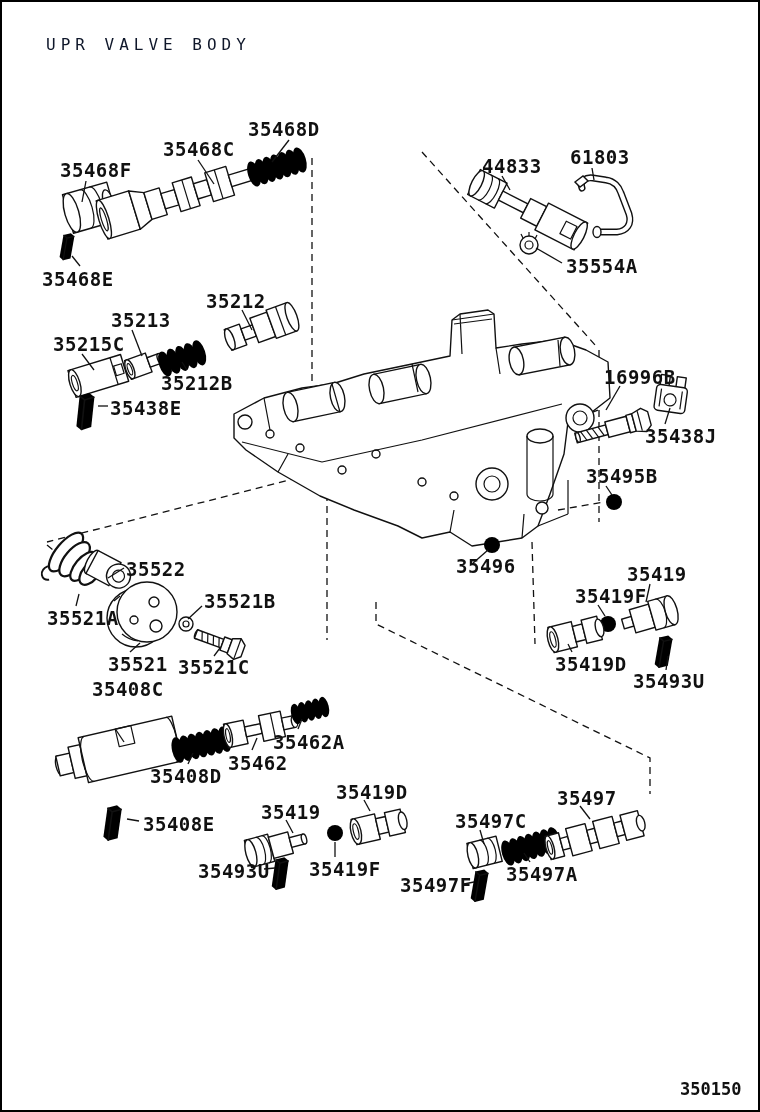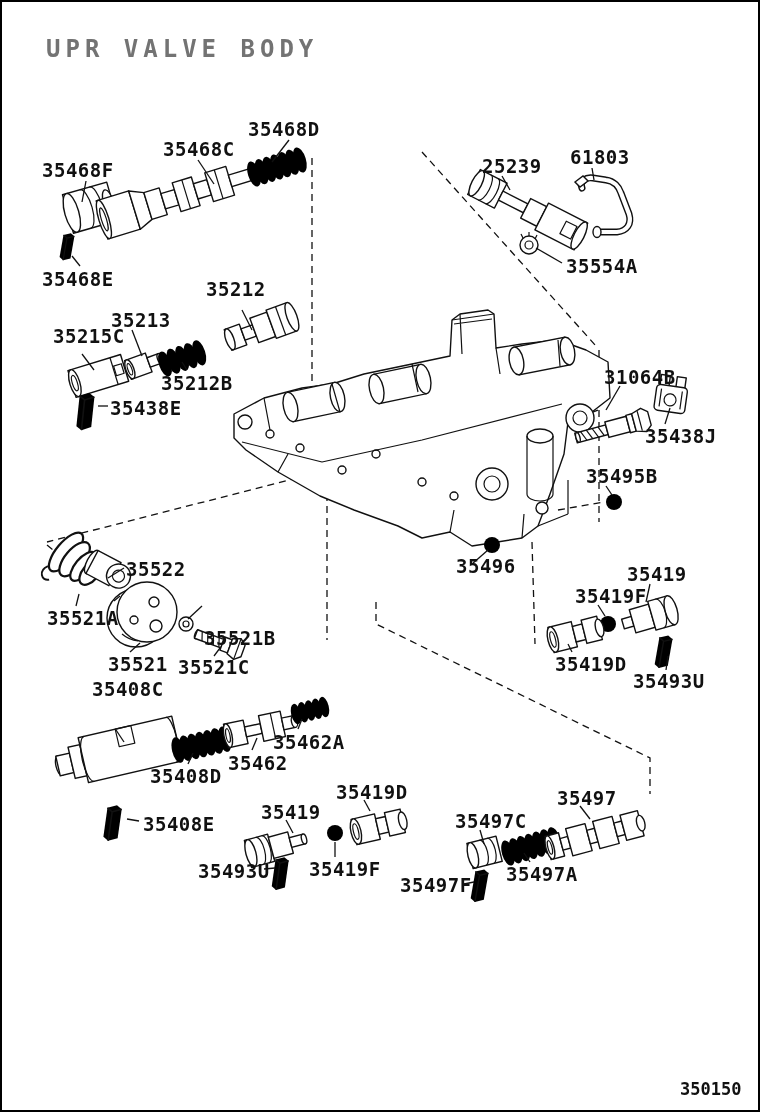--- a/index.html
+++ b/index.html
@@ -1,18 +1,18 @@
 <!DOCTYPE html>
 <html><head>
 <meta charset="utf-8">
 <style>
   html,body { margin:0; padding:0; background:#fff; }
   body { width:760px; height:1112px; font-family:"DejaVu Sans Mono", monospace; }
   .stage { position:relative; width:756px; height:1108px; border:2px solid #000; background:#fff; overflow:hidden; }
-  .title { position:absolute; left:44px; top:33px; font-size:24px; font-weight:bold; letter-spacing:5px; color:#737373; white-space:nowrap; }
+  .title { position:absolute; left:44px; top:33px; font-size:16px; font-weight:normal; letter-spacing:5px; color:#0f172a; white-space:nowrap; }
   .lbl { position:absolute; font-size:19px; font-weight:bold; letter-spacing:0.5px; color:#111; white-space:nowrap;text-align:right; }
   .diagnum { position:absolute; left:678px; top:1077px; font-size:17px; font-weight:bold; color:#111; }
   svg { position:absolute; left:0; top:0; }
   .part path, .part rect, .part ellipse, .part circle, .part polygon { fill:#fff; stroke:#111; stroke-width:1.4; stroke-linejoin:round; }
   .wire, .part .wire { fill:none; stroke:#111; stroke-width:1.2; }
   .lead { stroke:#111; stroke-width:1.3; fill:none; }
   .dash { stroke:#111; stroke-width:1.3; stroke-dasharray:7 5; fill:none; }
   .rodOuter { stroke:#111; stroke-width:7; fill:none; stroke-linecap:round; }
   .rodInner { stroke:#fff; stroke-width:4.2; fill:none; stroke-linecap:round; }
 </style>
@@ -355,48 +355,48 @@
         <path d="M333,855 L333,840"></path>
       <path d="M578,804 L588,817"></path>
         <path d="M478,828 L482,842"></path>
       <path d="M528,860 L522,851"></path>
         <path d="M462,882 L472,880"></path>
     </g>
   </svg>
 
   <div class="title">UPR VALVE BODY</div>
 
-  <div class="lbl" style="left:40px;  top:157px">35468F</div>
+  <div class="lbl" style="left:58px;  top:157px">35468F</div>
   <div class="lbl" style="left:161px; top:136px">35468C</div>
   <div class="lbl" style="left:246px; top:116px">35468D</div>
   <div class="lbl" style="left:40px;  top:266px">35468E</div>
 
-  <div class="lbl" style="left:480px; top:153px">25239</div>
+  <div class="lbl" style="left:480px; top:153px">44833</div>
   <div class="lbl" style="left:568px; top:144px">61803</div>
   <div class="lbl" style="left:564px; top:253px">35554A</div>
 
-  <div class="lbl" style="left:204px; top:276px">35212</div>
+  <div class="lbl" style="left:204px; top:288px">35212</div>
   <div class="lbl" style="left:109px; top:307px">35213</div>
-  <div class="lbl" style="left:51px;  top:323px">35215C</div>
+  <div class="lbl" style="left:51px;  top:331px">35215C</div>
   <div class="lbl" style="left:159px; top:370px">35212B</div>
   <div class="lbl" style="left:108px; top:395px">35438E</div>
 
-  <div class="lbl" style="left:602px; top:364px">31064B</div>
+  <div class="lbl" style="left:602px; top:364px">16996B</div>
   <div class="lbl" style="left:643px; top:423px">35438J</div>
   <div class="lbl" style="left:584px; top:463px">35495B</div>
   <div class="lbl" style="left:454px; top:553px">35496</div>
 
   <div class="lbl" style="left:625px; top:561px">35419</div>
   <div class="lbl" style="left:573px; top:583px">35419F</div>
   <div class="lbl" style="left:553px; top:651px">35419D</div>
   <div class="lbl" style="left:631px; top:668px">35493U</div>
 
   <div class="lbl" style="left:124px; top:556px">35522</div>
   <div class="lbl" style="left:45px;  top:605px">35521A</div>
-  <div class="lbl" style="left:202px; top:625px">35521B</div>
+  <div class="lbl" style="left:202px; top:588px">35521B</div>
   <div class="lbl" style="left:106px; top:651px">35521</div>
   <div class="lbl" style="left:176px; top:654px">35521C</div>
 
   <div class="lbl" style="left:90px;  top:676px">35408C</div>
   <div class="lbl" style="left:271px; top:729px">35462A</div>
   <div class="lbl" style="left:226px; top:750px">35462</div>
   <div class="lbl" style="left:148px; top:763px">35408D</div>
   <div class="lbl" style="left:141px; top:811px">35408E</div>
 
   <div class="lbl" style="left:259px; top:799px">35419</div>

